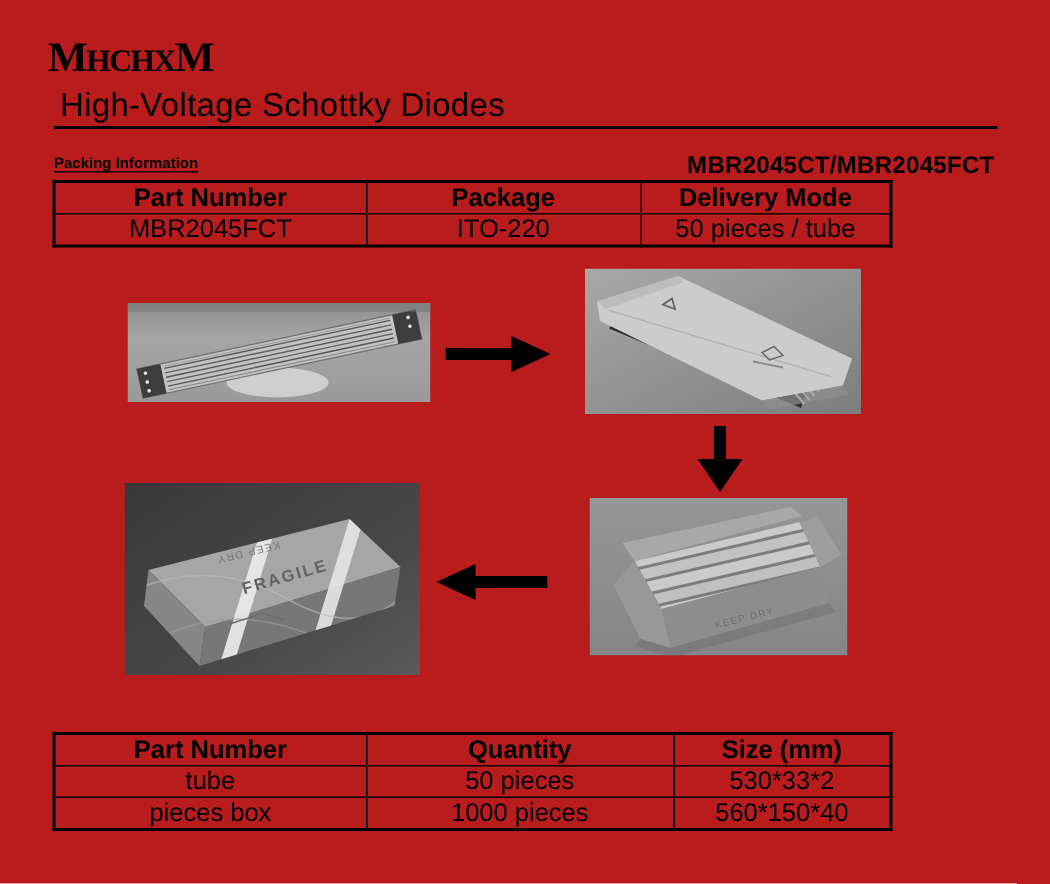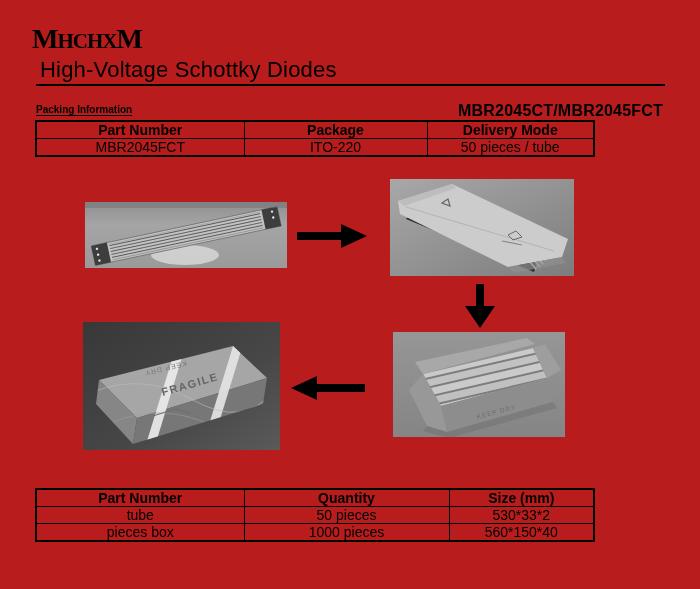--- a/index.html
+++ b/index.html
@@ -24,21 +24,21 @@
   }
   .header-rule { position:absolute; left:36px; top:84px; width:629px; height:2px; background:#000; }
   .section-title {
     position:absolute; left:36px; top:104px; font-size:10px; font-weight:bold;
     text-decoration:underline; text-underline-offset:2px;
   }
   
   table.tbl { position:absolute; left:35px; border-collapse:collapse; table-layout:fixed; border:2px solid #000; }
   table.tbl th, table.tbl td {
     border:1px solid #000; text-align:center; vertical-align:middle;
-    font-size:14px; padding:0 2px; overflow:hidden; white-space:nowrap;
+    font-size:17px; padding:0 2px; overflow:hidden; white-space:nowrap;
   }
   table.tbl th { font-weight:bold; }
   #packing-table { top:120px; width:558px; }
   #packing-table th, #packing-table td { height:14px; }
   #size-table { top:488px; width:558px; }
   #size-table th, #size-table td { height:15.5px; }
   
   .photo { position:absolute; }
   .photo svg { display:block; }
   .arrow { position:absolute; }

